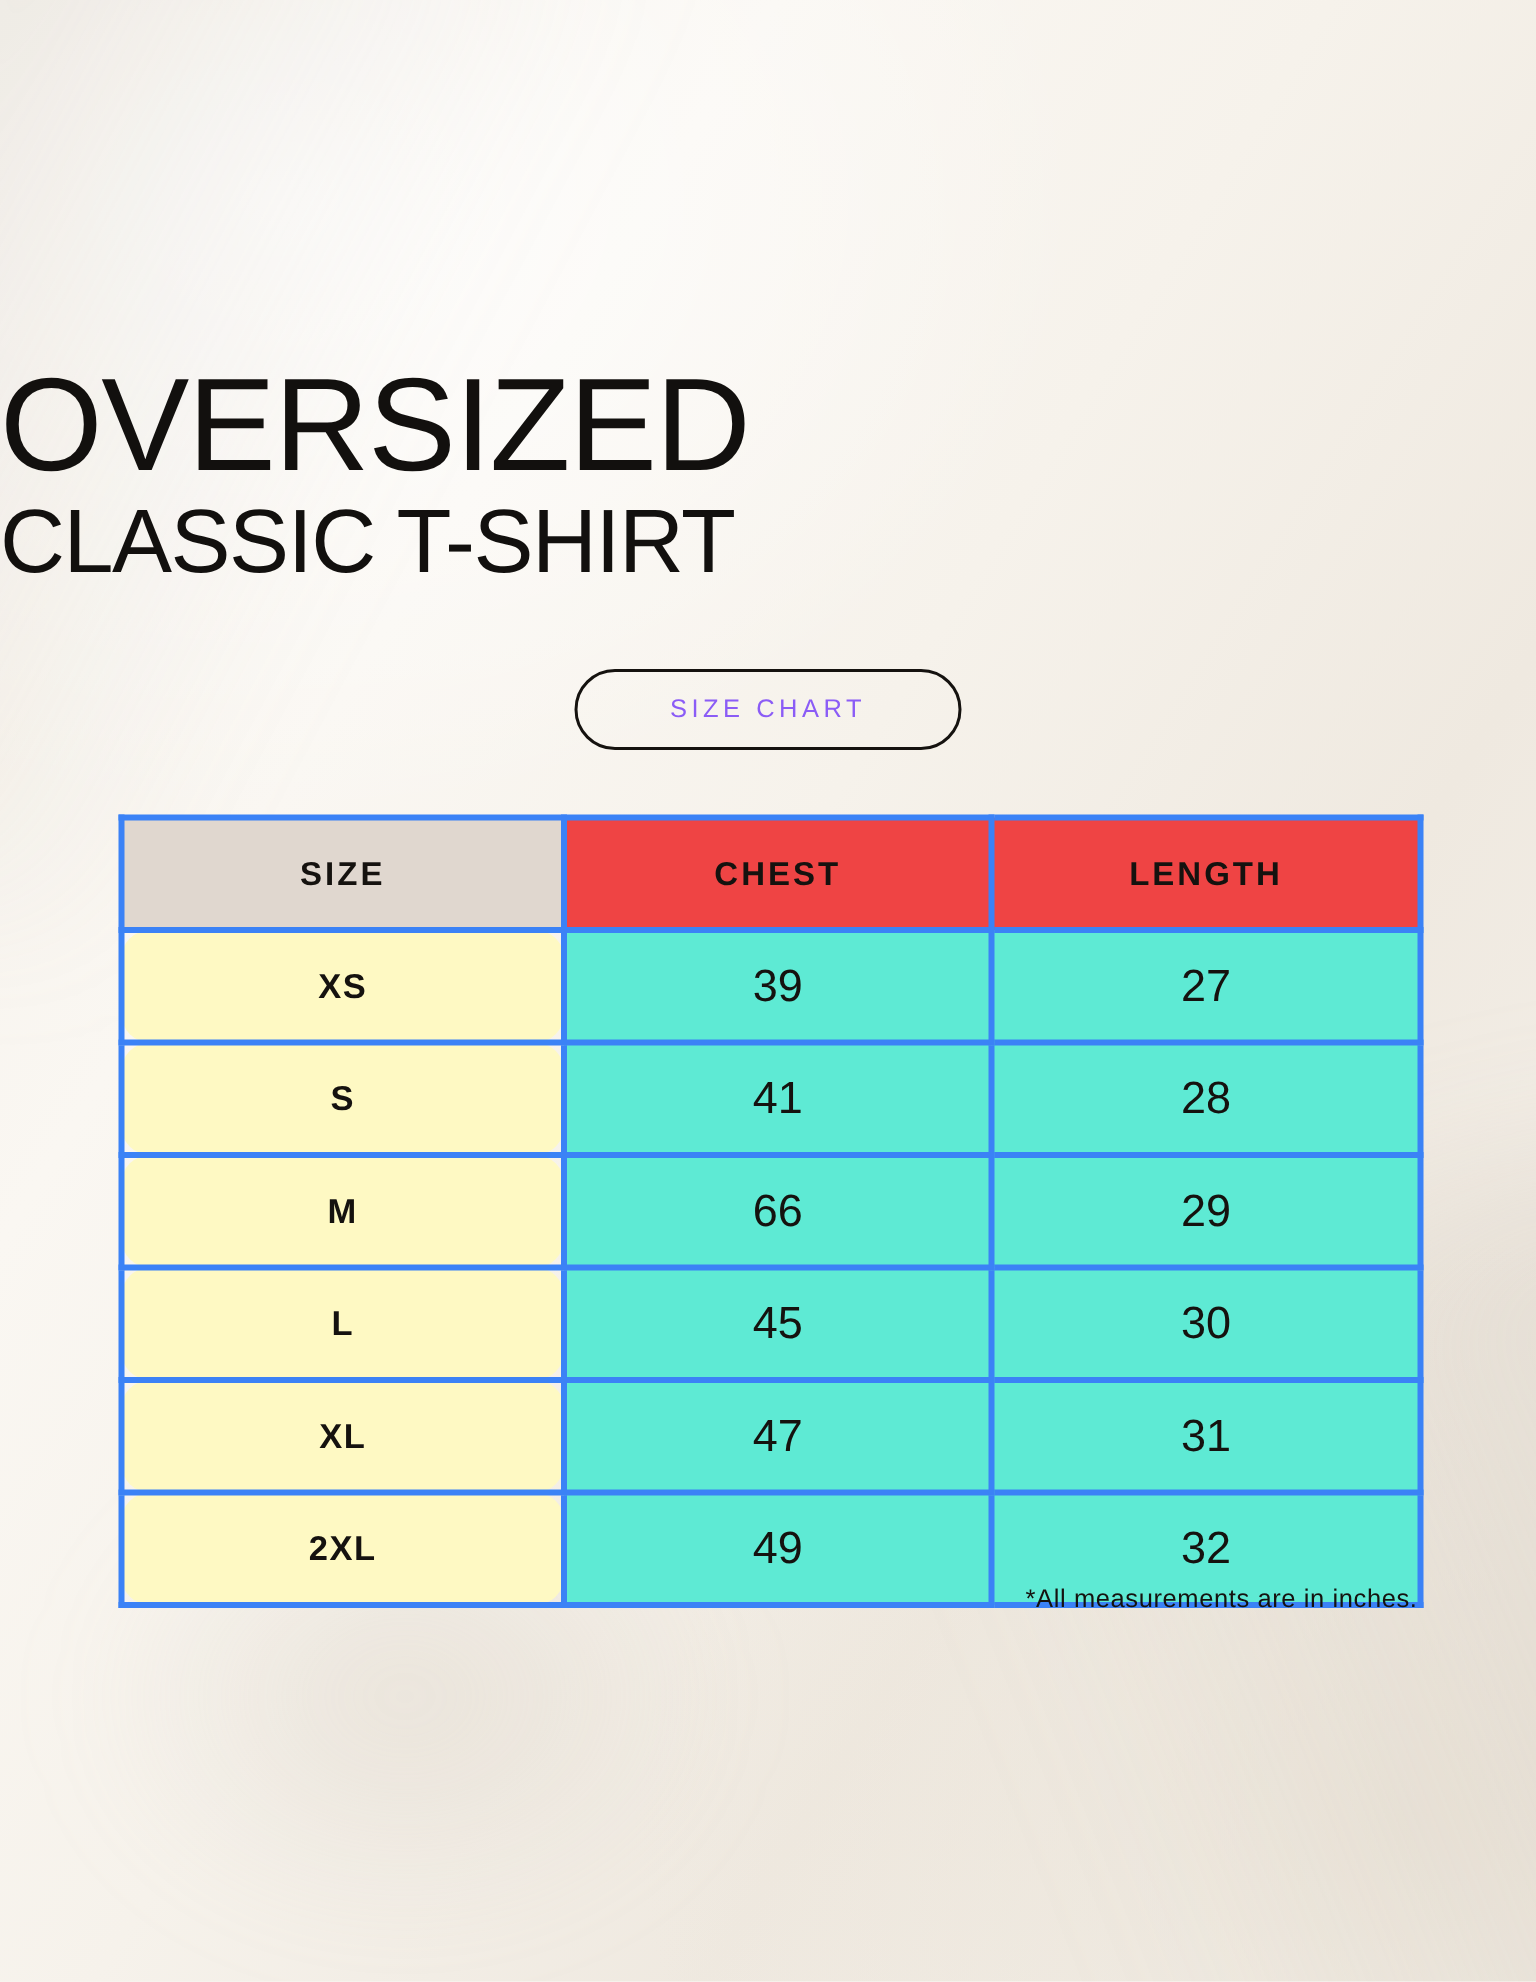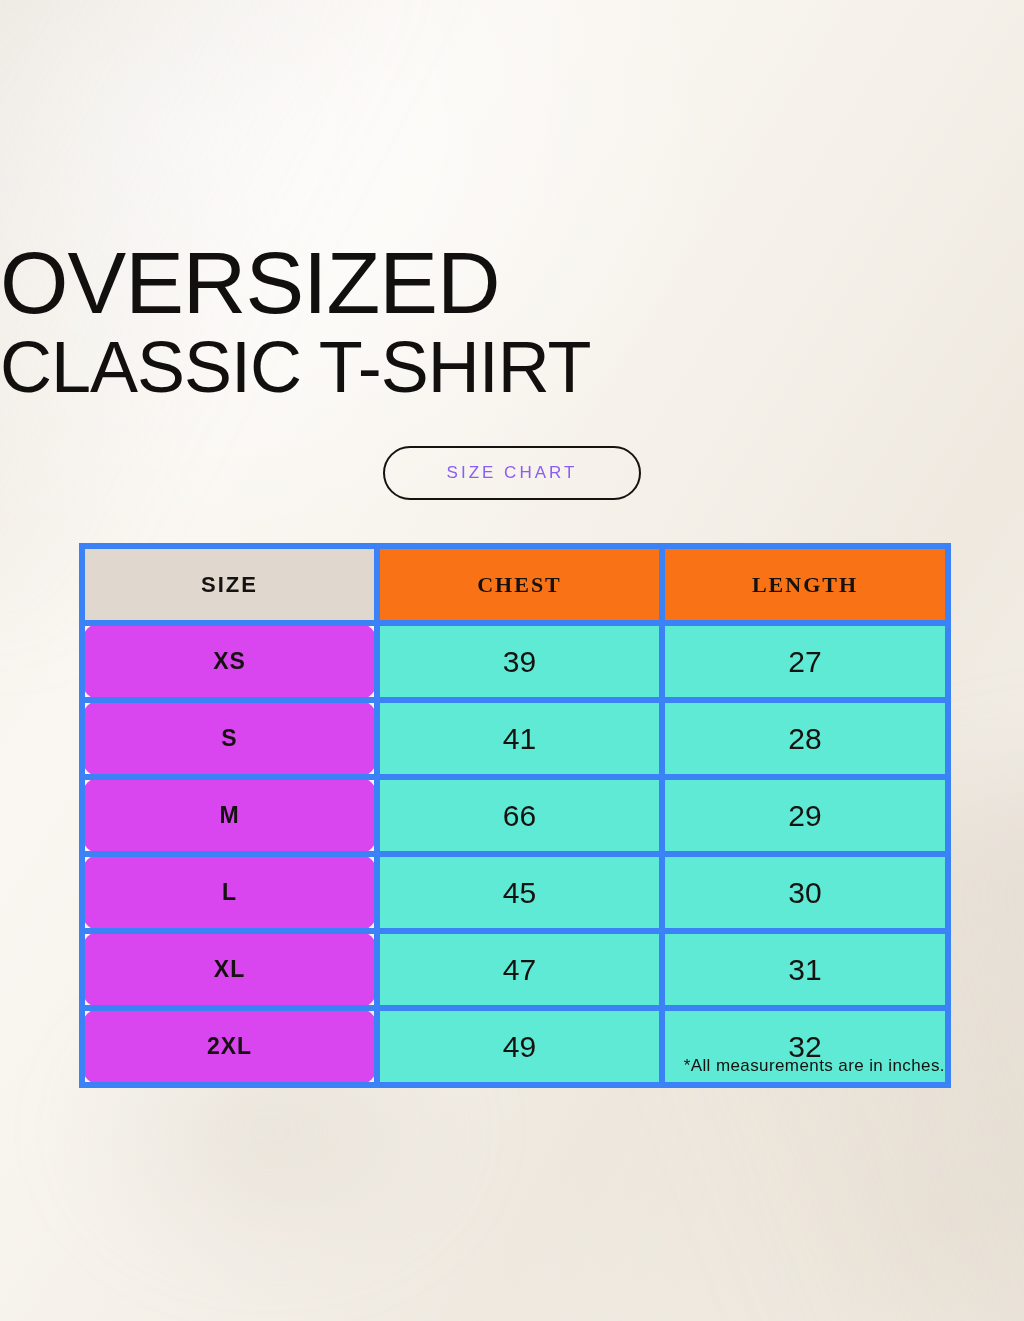--- a/index.html
+++ b/index.html
@@ -66,21 +66,21 @@
     top: 240px;
   }
   .title-line {
     font-family: "Liberation Sans", sans-serif;
     font-weight: 400;
     color: #12100e;
     letter-spacing: -1px;
     line-height: 0.98;
   }
   .title-line-1 { font-size: 88px; }
-  .title-line-2 { font-size: 72px; margin-top: 6px; }
+  .title-line-2 { font-size: 60px; margin-top: 6px; }
 
   .badge-wrap {
     position: absolute;
     left: 0;
     right: 0;
     top: 446px;
     display: flex;
     justify-content: center;
   }
   .badge {
@@ -106,42 +106,41 @@
     width: 100%;
     table-layout: fixed;
     border: 2px solid #15120f;
   }
   table.size-chart col.c-size   { width: 295px; }
   table.size-chart col.c-chest  { width: 285px; }
   table.size-chart col.c-length { width: 286px; }
 
   table.size-chart th,
   table.size-chart td {
-    border: 6px solid #3b82f6;
+    border: 4px solid #3b82f6;
     text-align: center;
     height: 71px;
     padding: 0;
   }
   th.h-size {
     background: #e0d7cf;
     font-size: 22px;
     letter-spacing: 2px;
     font-weight: bold;
     color: #15120f;
   }
   th.h-meas {
-    background: #f97316;
+    background: #ef4444;
     font-size: 22px;
     letter-spacing: 2px;
     font-weight: bold;
     color: #15120f;
-    font-family: Liberation Serif, serif;
   }
   td.cell-size {
-    background: #d946ef;
+    background: #fef9c3;
     font-size: 23px;
     font-weight: bold;
     letter-spacing: 1px;
     color: #15120f;
     border-radius: 19px;
   }
   td.cell-val {
     background: #5eead4;
     font-size: 30px;
     font-weight: 400;

